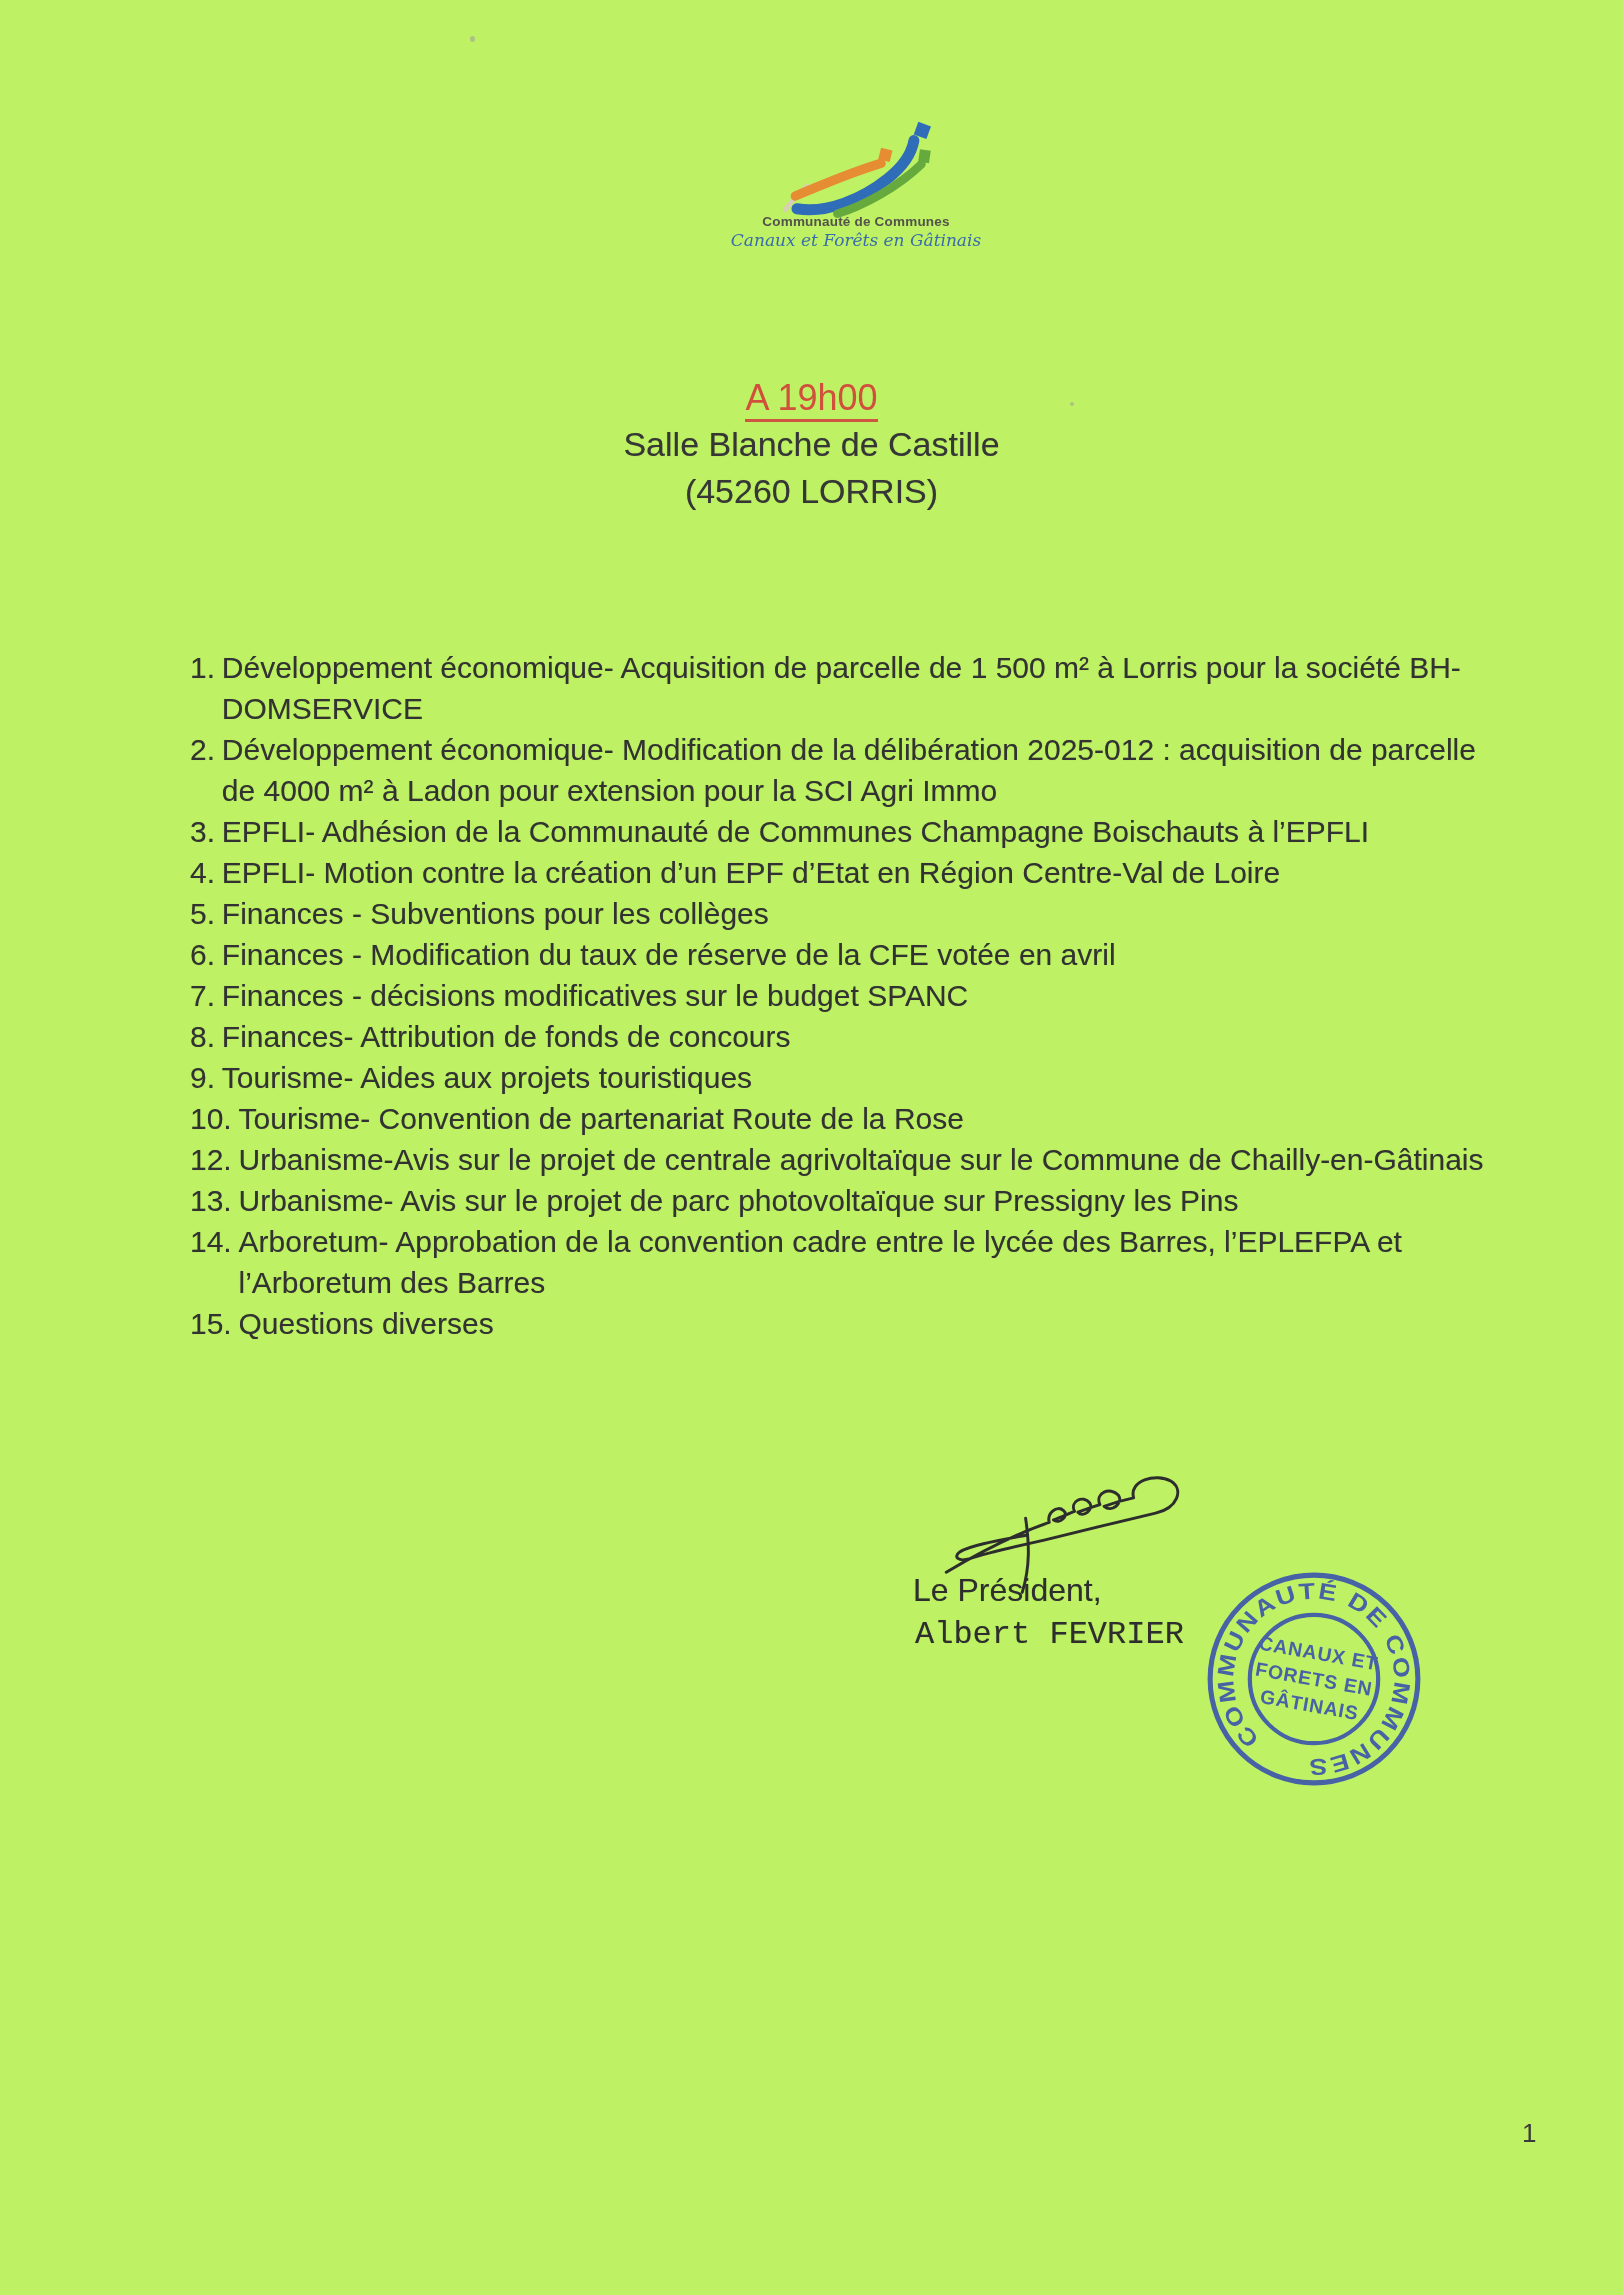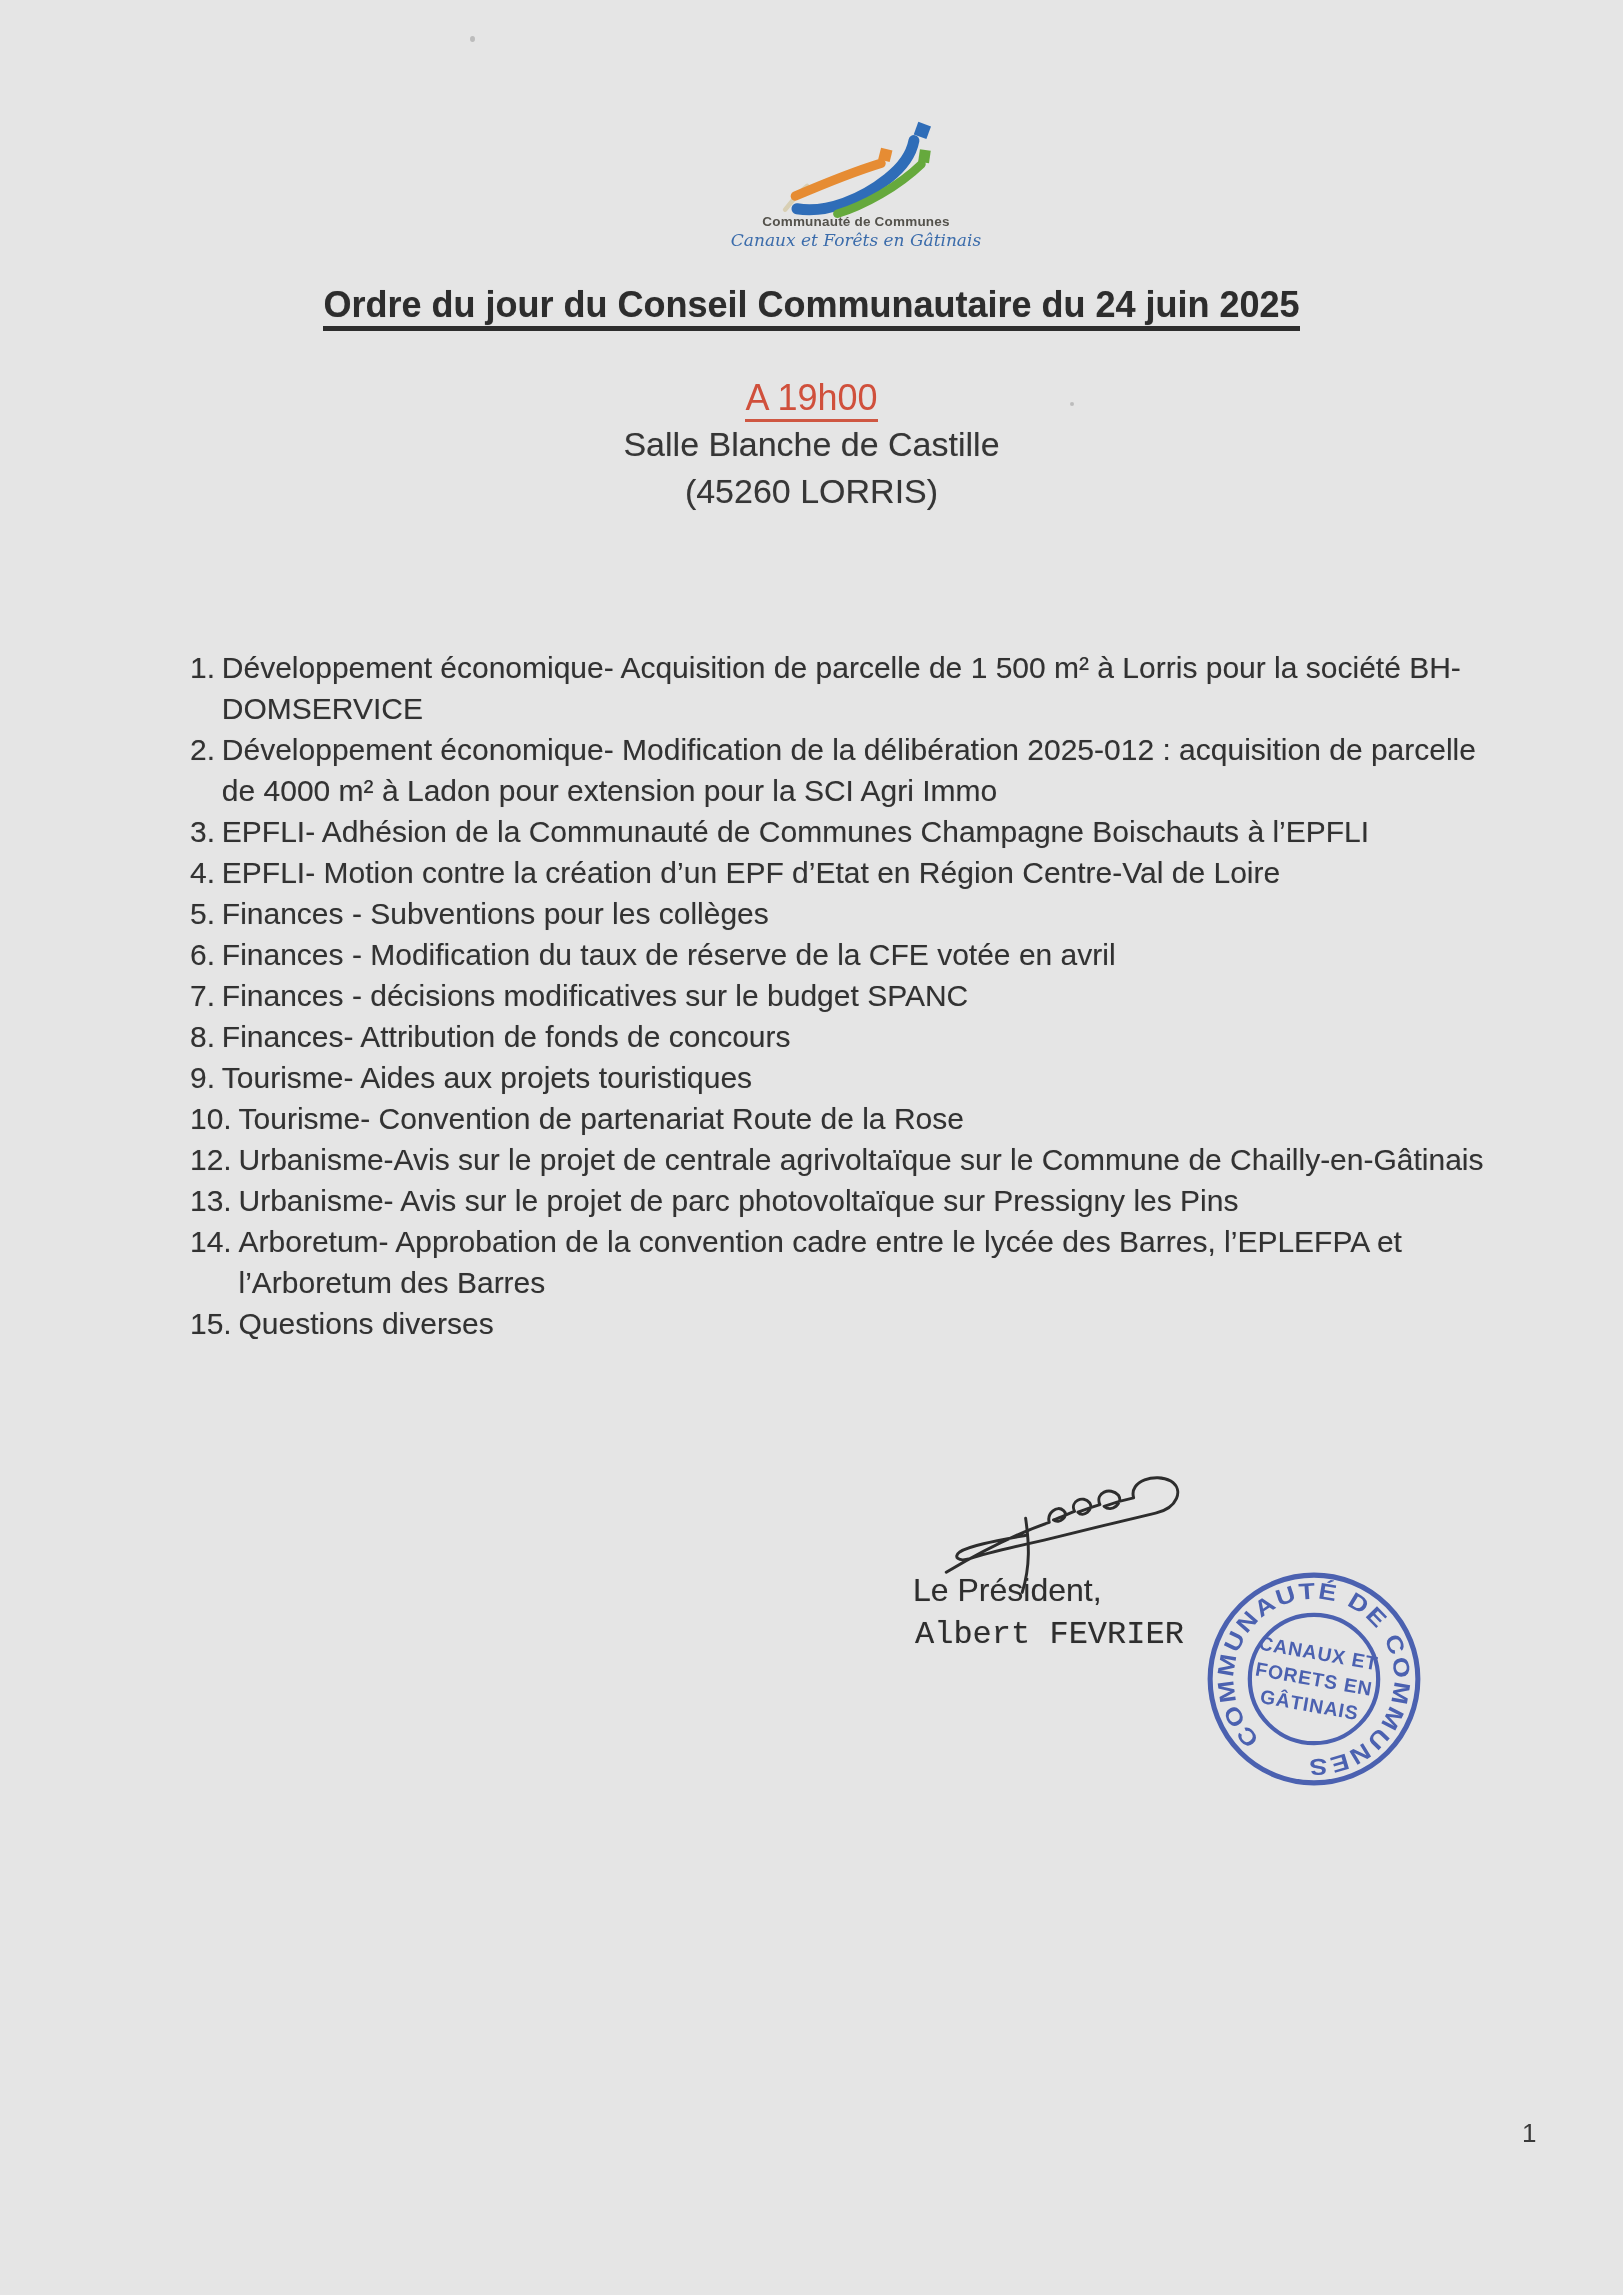--- a/index.html
+++ b/index.html
@@ -1,19 +1,19 @@
 <!DOCTYPE html>
 <html style="font-size:13.5px"><head>
 <meta charset="utf-8">
 <style>
   html,body{margin:0;padding:0;background:#9a9a9a;}
   .page{
     position:relative;
     width:1623px;height:2295px;
-    background:#e5e5e5;
+    background:#bef264;
     font-family:"Liberation Sans", sans-serif;
     color:#2f2f2f;
     overflow:hidden;
   }
   .abs{position:absolute;}
   .centered{left:0;width:1623px;text-align:center;}
 
   
   .logo-swoosh{left:768px;top:117px;width:169px;height:101px;}
   .logo-textblock{left:687px;top:213px;width:338px;text-align:center;}
@@ -72,23 +72,20 @@
     <path d="M82 115 C114 105 154 83 182 56" fill="none" stroke="#66a93d" stroke-width="10" stroke-linecap="round"></path>
     <rect x="175" y="8" width="16" height="16" fill="#2f6db8" transform="rotate(20 183 16)"></rect>
     <rect x="132" y="38" width="14" height="14" fill="#e68c33" transform="rotate(14 139 45)"></rect>
     <rect x="179" y="39" width="13" height="15" fill="#66a93d" transform="rotate(8 185.5 46.5)"></rect>
   </svg>
   <div class="abs logo-textblock">
     <div class="org-name">Communauté de Communes</div>
     <div class="org-script">Canaux et Forêts en Gâtinais</div>
   </div>
 
-  <div class="abs centered doc-title">
-    <span class="u">Ordre du jour du Conseil Communautaire du 24 juin 2025</span>
-  </div>
   <div class="abs centered time-line">
     <span class="u">A 19h00</span>
   </div>
   <div class="abs centered venue-line">Salle Blanche de Castille</div>
   <div class="abs centered city-line">(45260 LORRIS)</div>
 
   <div class="abs agenda">
     <div class="item">
         <span class="num">1.</span>
         <span class="txt">Développement économique- Acquisition de parcelle de 1 500 m² à Lorris pour la société BH-DOMSERVICE</span>

